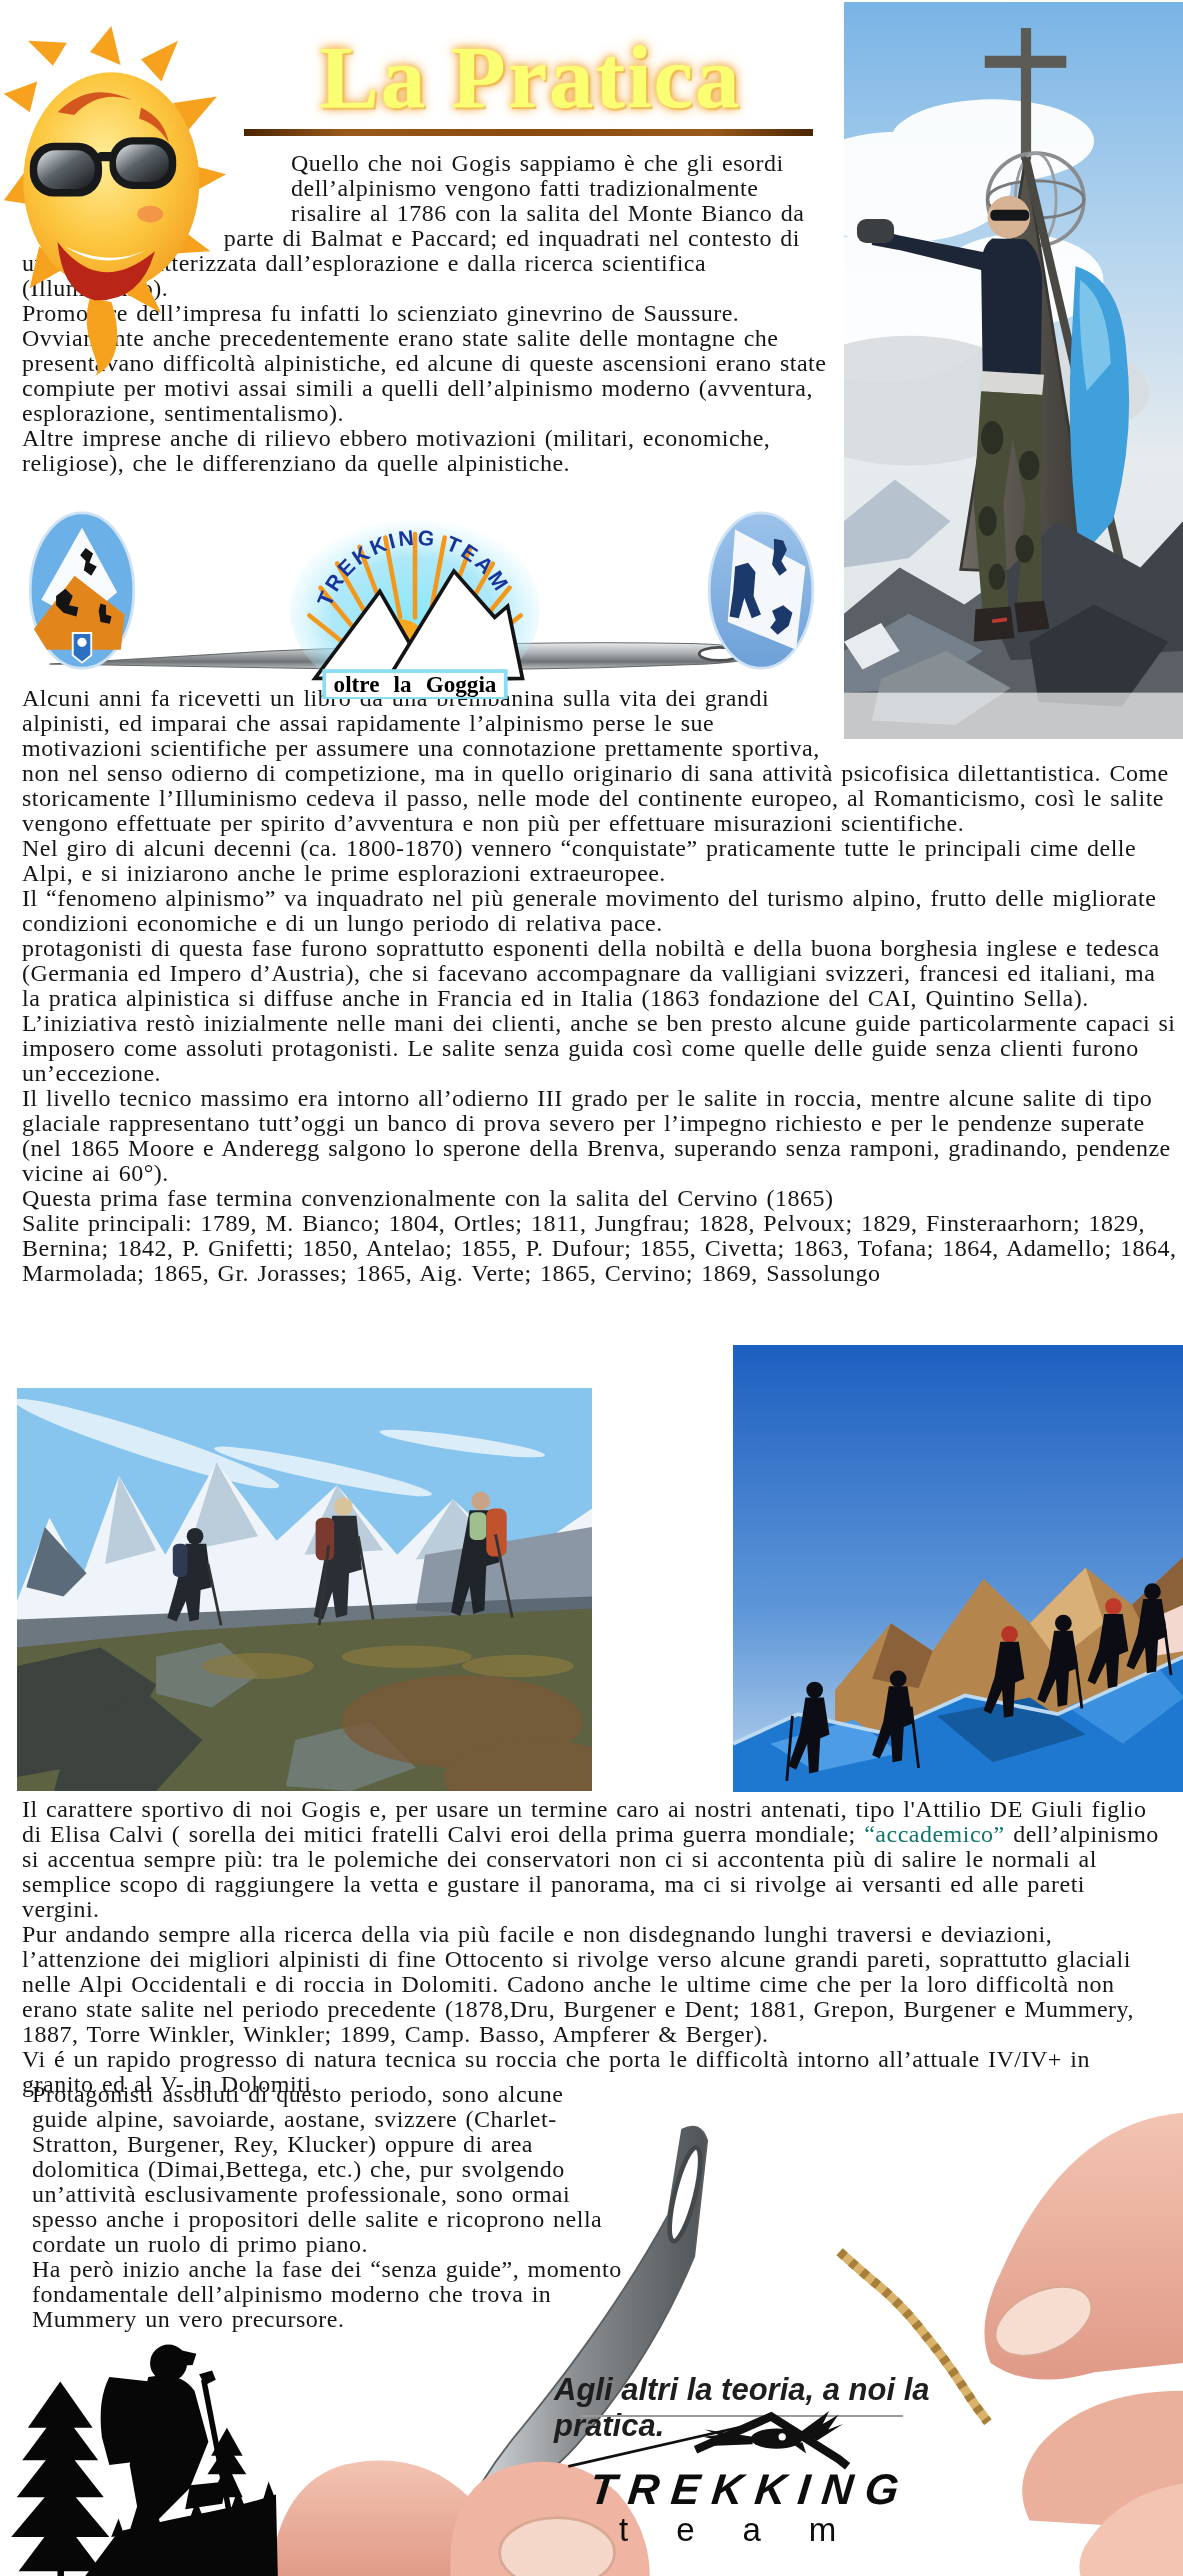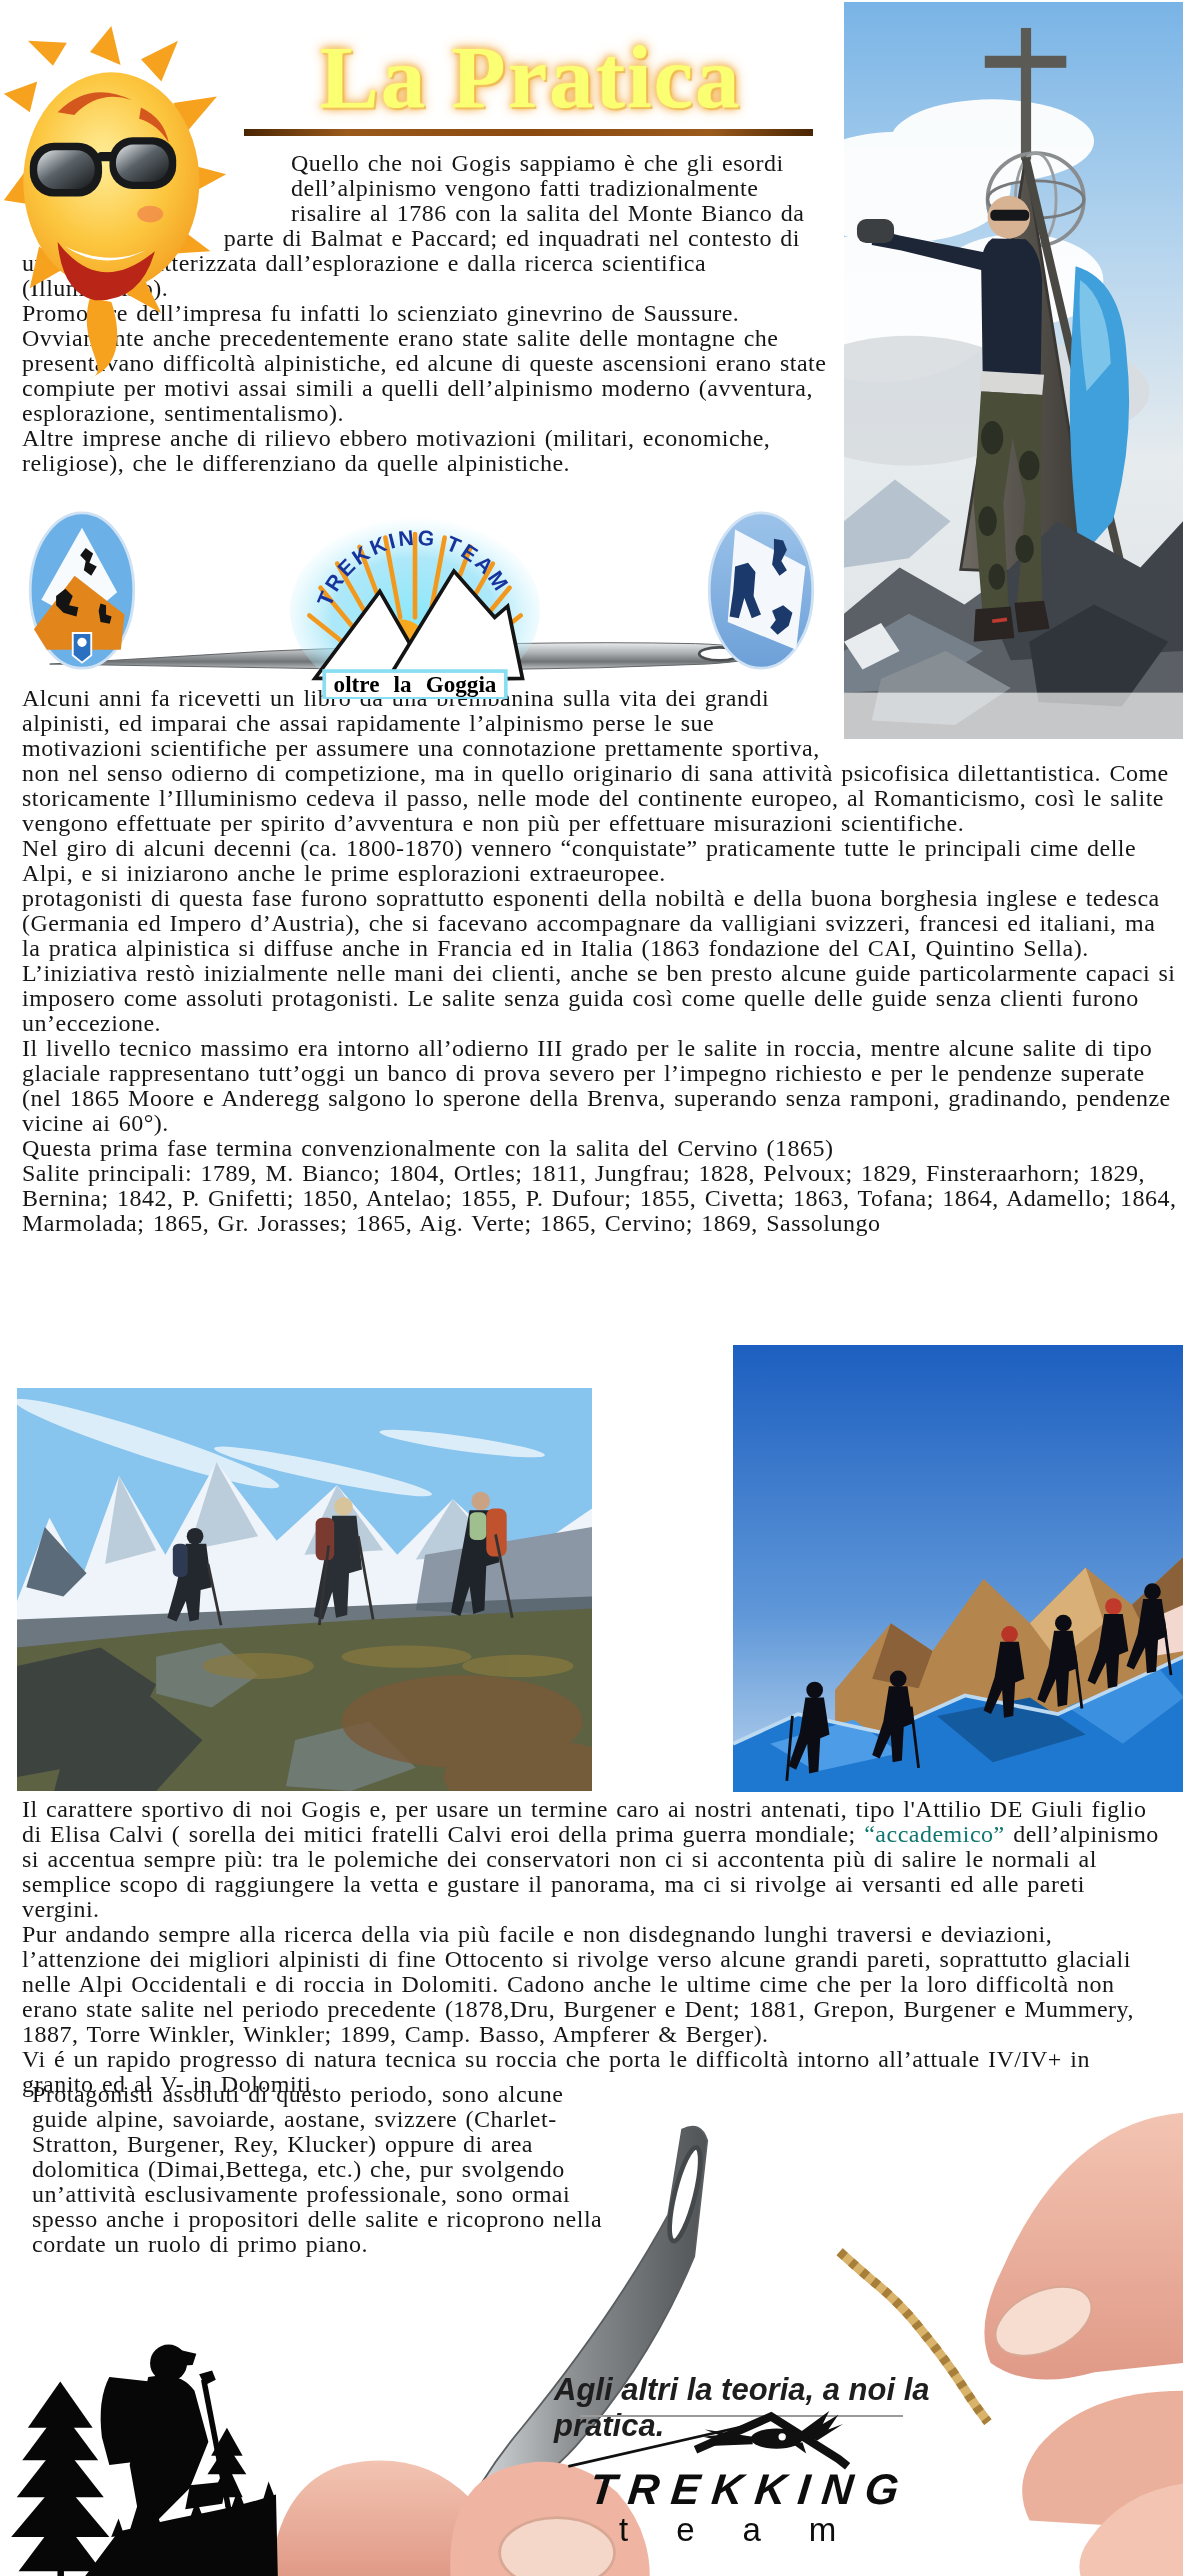--- a/index.html
+++ b/index.html
@@ -258,20 +258,21 @@
     </linearGradient>
   </defs>
   <path d="M4 30 L240 16 Q520 4 700 8 Q760 10 768 18 Q774 26 712 30 Q480 40 240 34 Z" fill="url(#steel)" stroke="#5a5e60" stroke-width="1"></path>
   <ellipse cx="726" cy="19" rx="22" ry="7" fill="#ffffff" stroke="#4a4e50" stroke-width="3"></ellipse>
 </svg>
 
 <div id="para-history" class="abs textblock">
   <span class="photo-spacer-short"></span>
   <p>Alcuni anni fa ricevetti un libro da una brembanina sulla vita dei grandi alpinisti, ed imparai che assai rapidamente l’alpinismo perse le sue motivazioni scientifiche per assumere una connotazione prettamente sportiva, non nel senso odierno di competizione, ma in quello originario di sana attività psicofisica dilettantistica. Come storicamente l’Illuminismo cedeva il passo, nelle mode del continente europeo, al Romanticismo, così le salite vengono effettuate per spirito d’avventura e non più per effettuare misurazioni scientifiche.</p>
   <p>Nel giro di alcuni decenni (ca. 1800-1870) vennero “conquistate” praticamente tutte le principali cime delle Alpi, e si iniziarono anche le prime esplorazioni extraeuropee.</p>
+  <p>Il “fenomeno alpinismo” va inquadrato nel più generale movimento del turismo alpino, frutto delle migliorate condizioni economiche e di un lungo periodo di relativa pace.</p>
   <p>protagonisti di questa fase furono soprattutto esponenti della nobiltà e della buona borghesia inglese e tedesca (Germania ed Impero d’Austria), che si facevano accompagnare da valligiani svizzeri, francesi ed italiani, ma la pratica alpinistica si diffuse anche in Francia ed in Italia (1863 fondazione del CAI, Quintino Sella). L’iniziativa restò inizialmente nelle mani dei clienti, anche se ben presto alcune guide particolarmente capaci si imposero come assoluti protagonisti. Le salite senza guida così come quelle delle guide senza clienti furono un’eccezione.</p>
   <p>Il livello tecnico massimo era intorno all’odierno III grado per le salite in roccia, mentre alcune salite di tipo glaciale rappresentano tutt’oggi un banco di prova severo per l’impegno richiesto e per le pendenze superate (nel 1865 Moore e Anderegg salgono lo sperone della Brenva, superando senza ramponi, gradinando, pendenze vicine ai 60°).</p>
   <p>Questa prima fase termina convenzionalmente con la salita del Cervino (1865)</p>
   <p>Salite principali: 1789, M. Bianco; 1804, Ortles; 1811, Jungfrau; 1828, Pelvoux; 1829, Finsteraarhorn; 1829, Bernina; 1842, P. Gnifetti; 1850, Antelao; 1855, P. Dufour; 1855, Civetta; 1863, Tofana; 1864, Adamello; 1864, Marmolada; 1865, Gr. Jorasses; 1865, Aig. Verte; 1865, Cervino; 1869, Sassolungo</p>
 </div>
 
 <svg id="hikers-photo" class="abs art" width="575" height="403" viewBox="0 0 620 435" preserveAspectRatio="none">
   <rect width="620" height="435" fill="#87c4ee"></rect>
   <g fill="#ffffff" opacity="0.7">
     <ellipse cx="140" cy="60" rx="150" ry="14" transform="rotate(18 140 60)"></ellipse>
@@ -426,20 +427,21 @@
   <g>
     <path d="M10 530 Q20 430 90 410 Q170 392 225 445 Q260 480 260 530 Z" fill="url(#skin)"></path>
     <path d="M205 530 Q200 440 260 415 Q330 390 385 440 Q420 480 420 530 Z" fill="#efb5a2"></path>
     <ellipse cx="320" cy="505" rx="62" ry="38" fill="#f5d7c9" stroke="#d8a894" stroke-width="3"></ellipse>
   </g>
 </svg>
 
 <div id="para-guides" class="abs textblock">
   <span class="needle-spacer"></span>
   <p>Protagonisti assoluti di questo periodo, sono alcune guide alpine, savoiarde, aostane, svizzere (Charlet-Stratton, Burgener, Rey, Klucker) oppure di area dolomitica (Dimai,Bettega, etc.) che, pur svolgendo un’attività esclusivamente professionale, sono ormai spesso anche i propositori delle salite e ricoprono nella cordate un ruolo di primo piano.</p>
+  <p>Ha però inizio anche la fase dei “senza guide”, momento fondamentale dell’alpinismo moderno che trova in Mummery un vero precursore.</p>
 </div>
 
 <svg id="hiker-silhouette" class="abs" width="289" height="287" viewBox="0 0 312 310">
   <g fill="#070707">
 
     <g>
       <rect x="62" y="120" width="7" height="190"></rect>
       <polygon points="65,100 30,150 100,150"></polygon>
         <polygon points="65,130 24,185 106,185"></polygon>
       <polygon points="65,165 18,225 112,225"></polygon>

